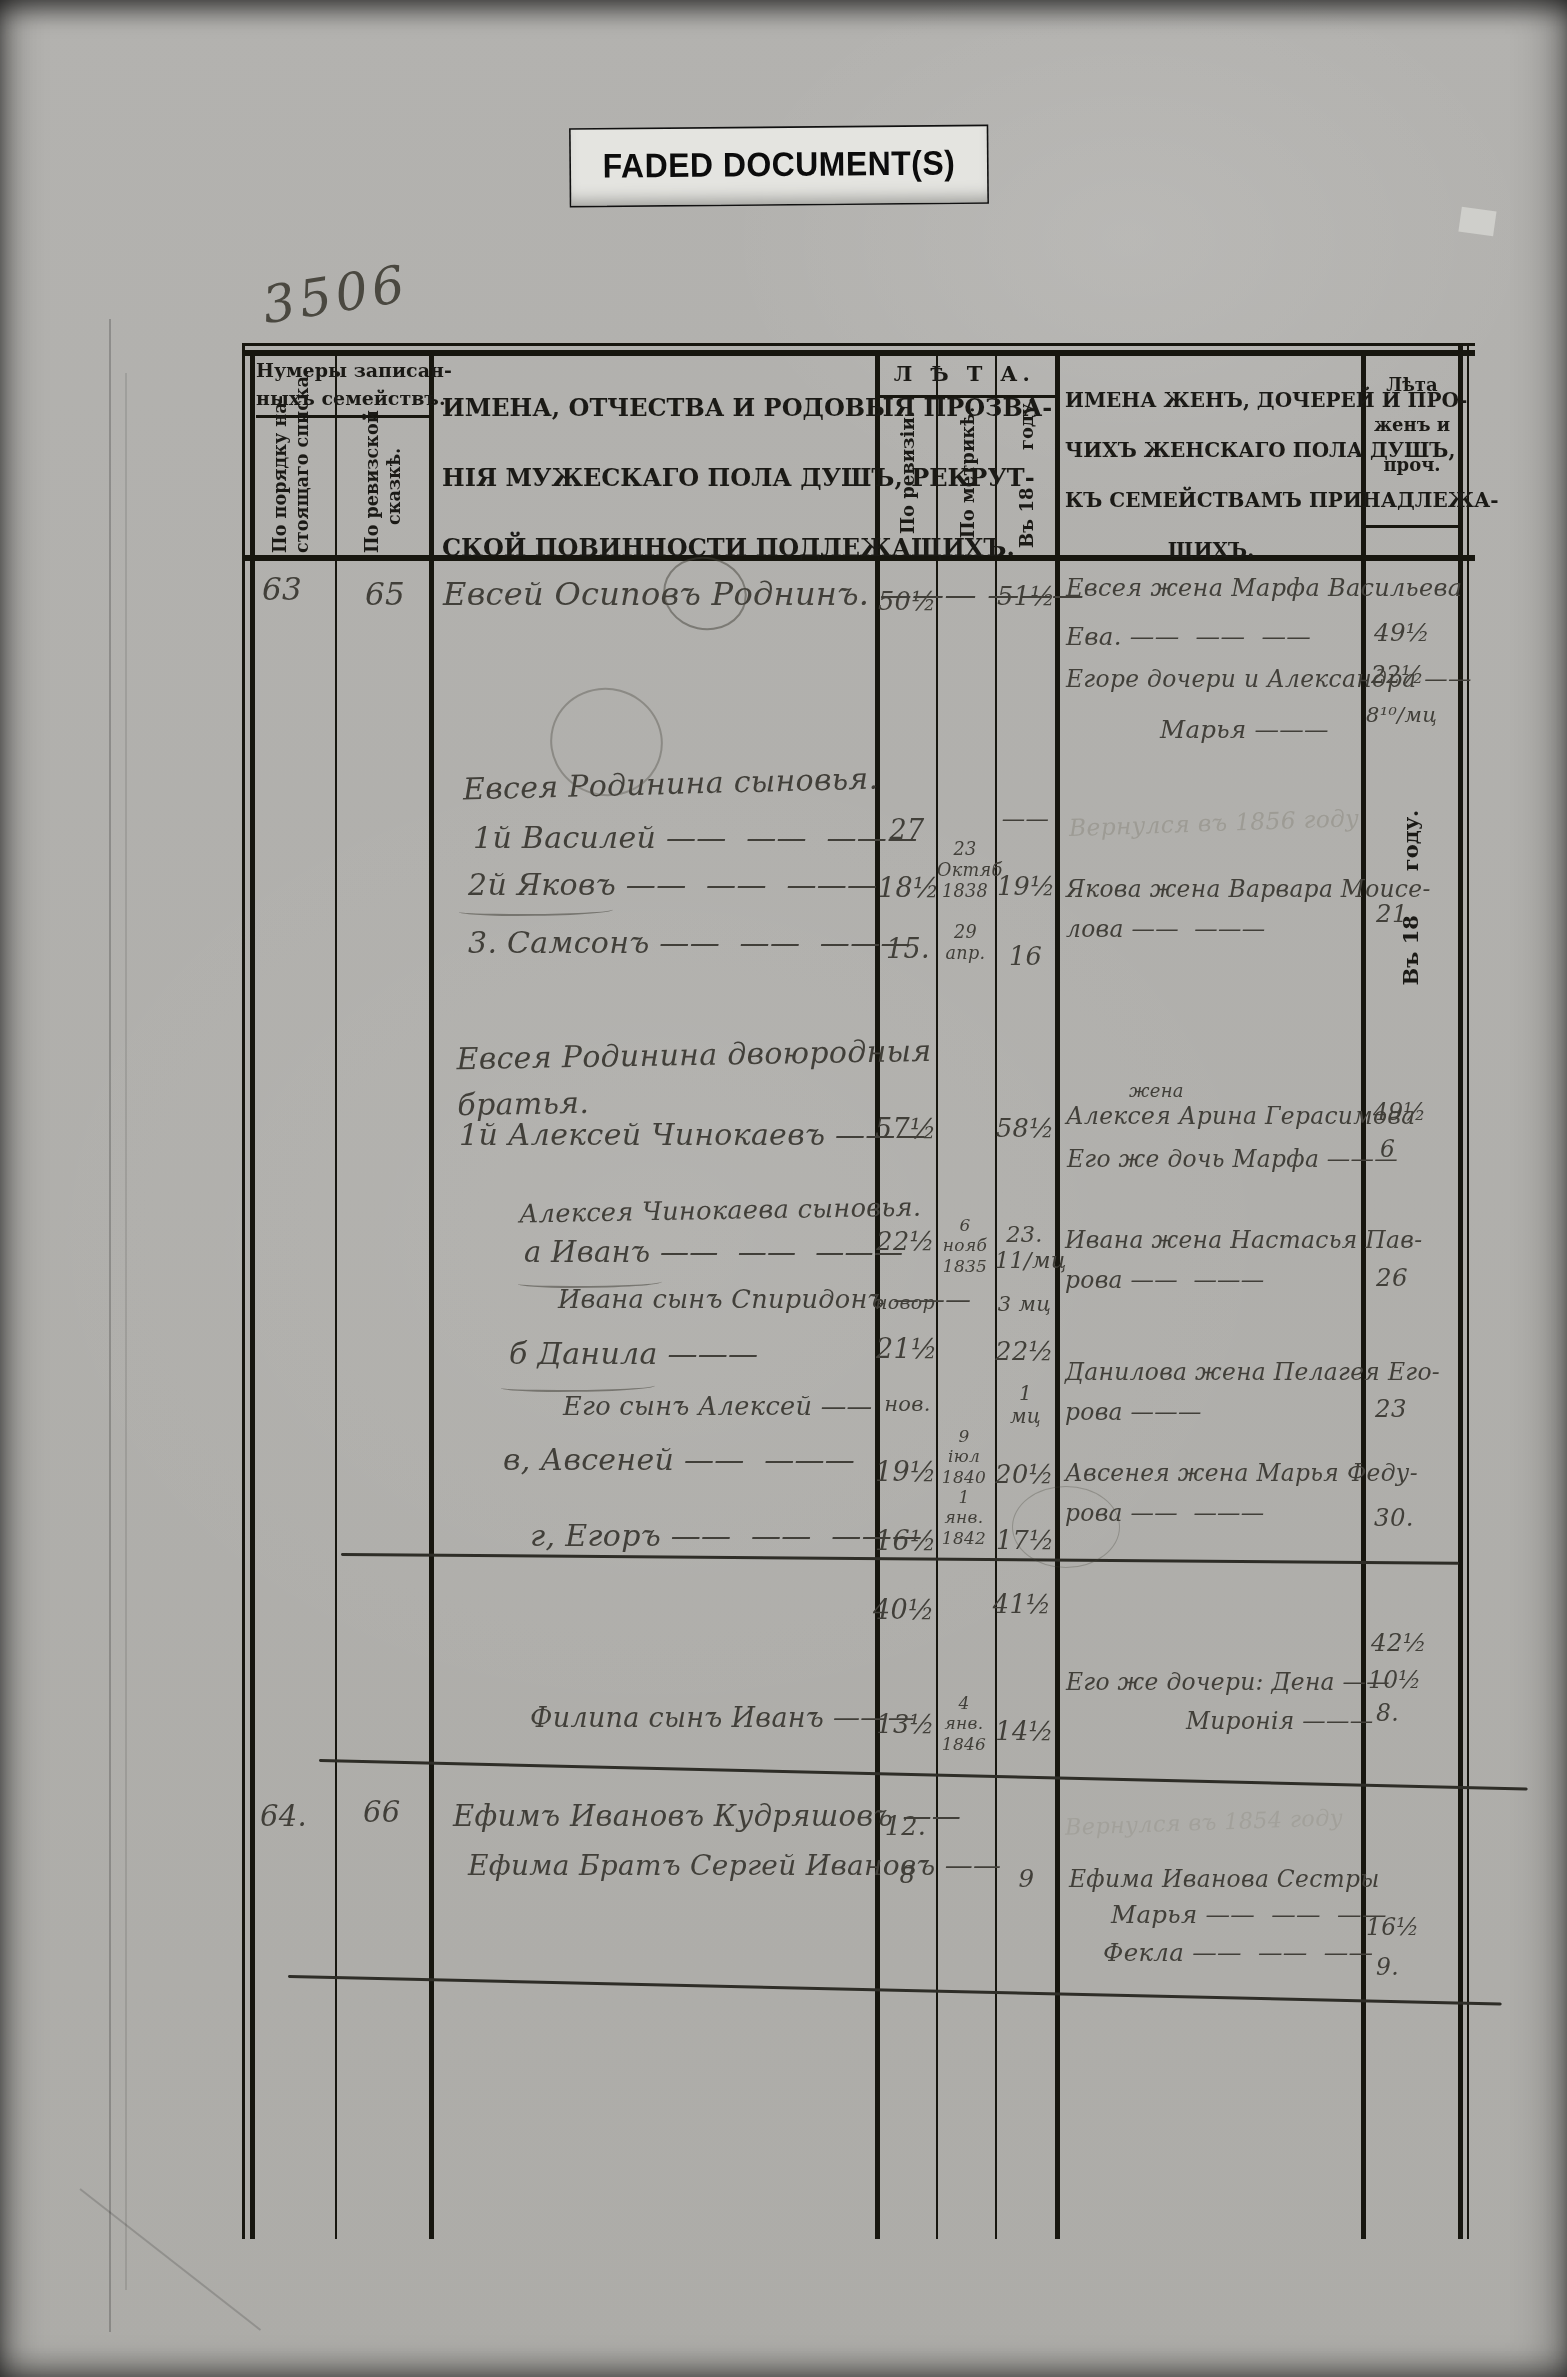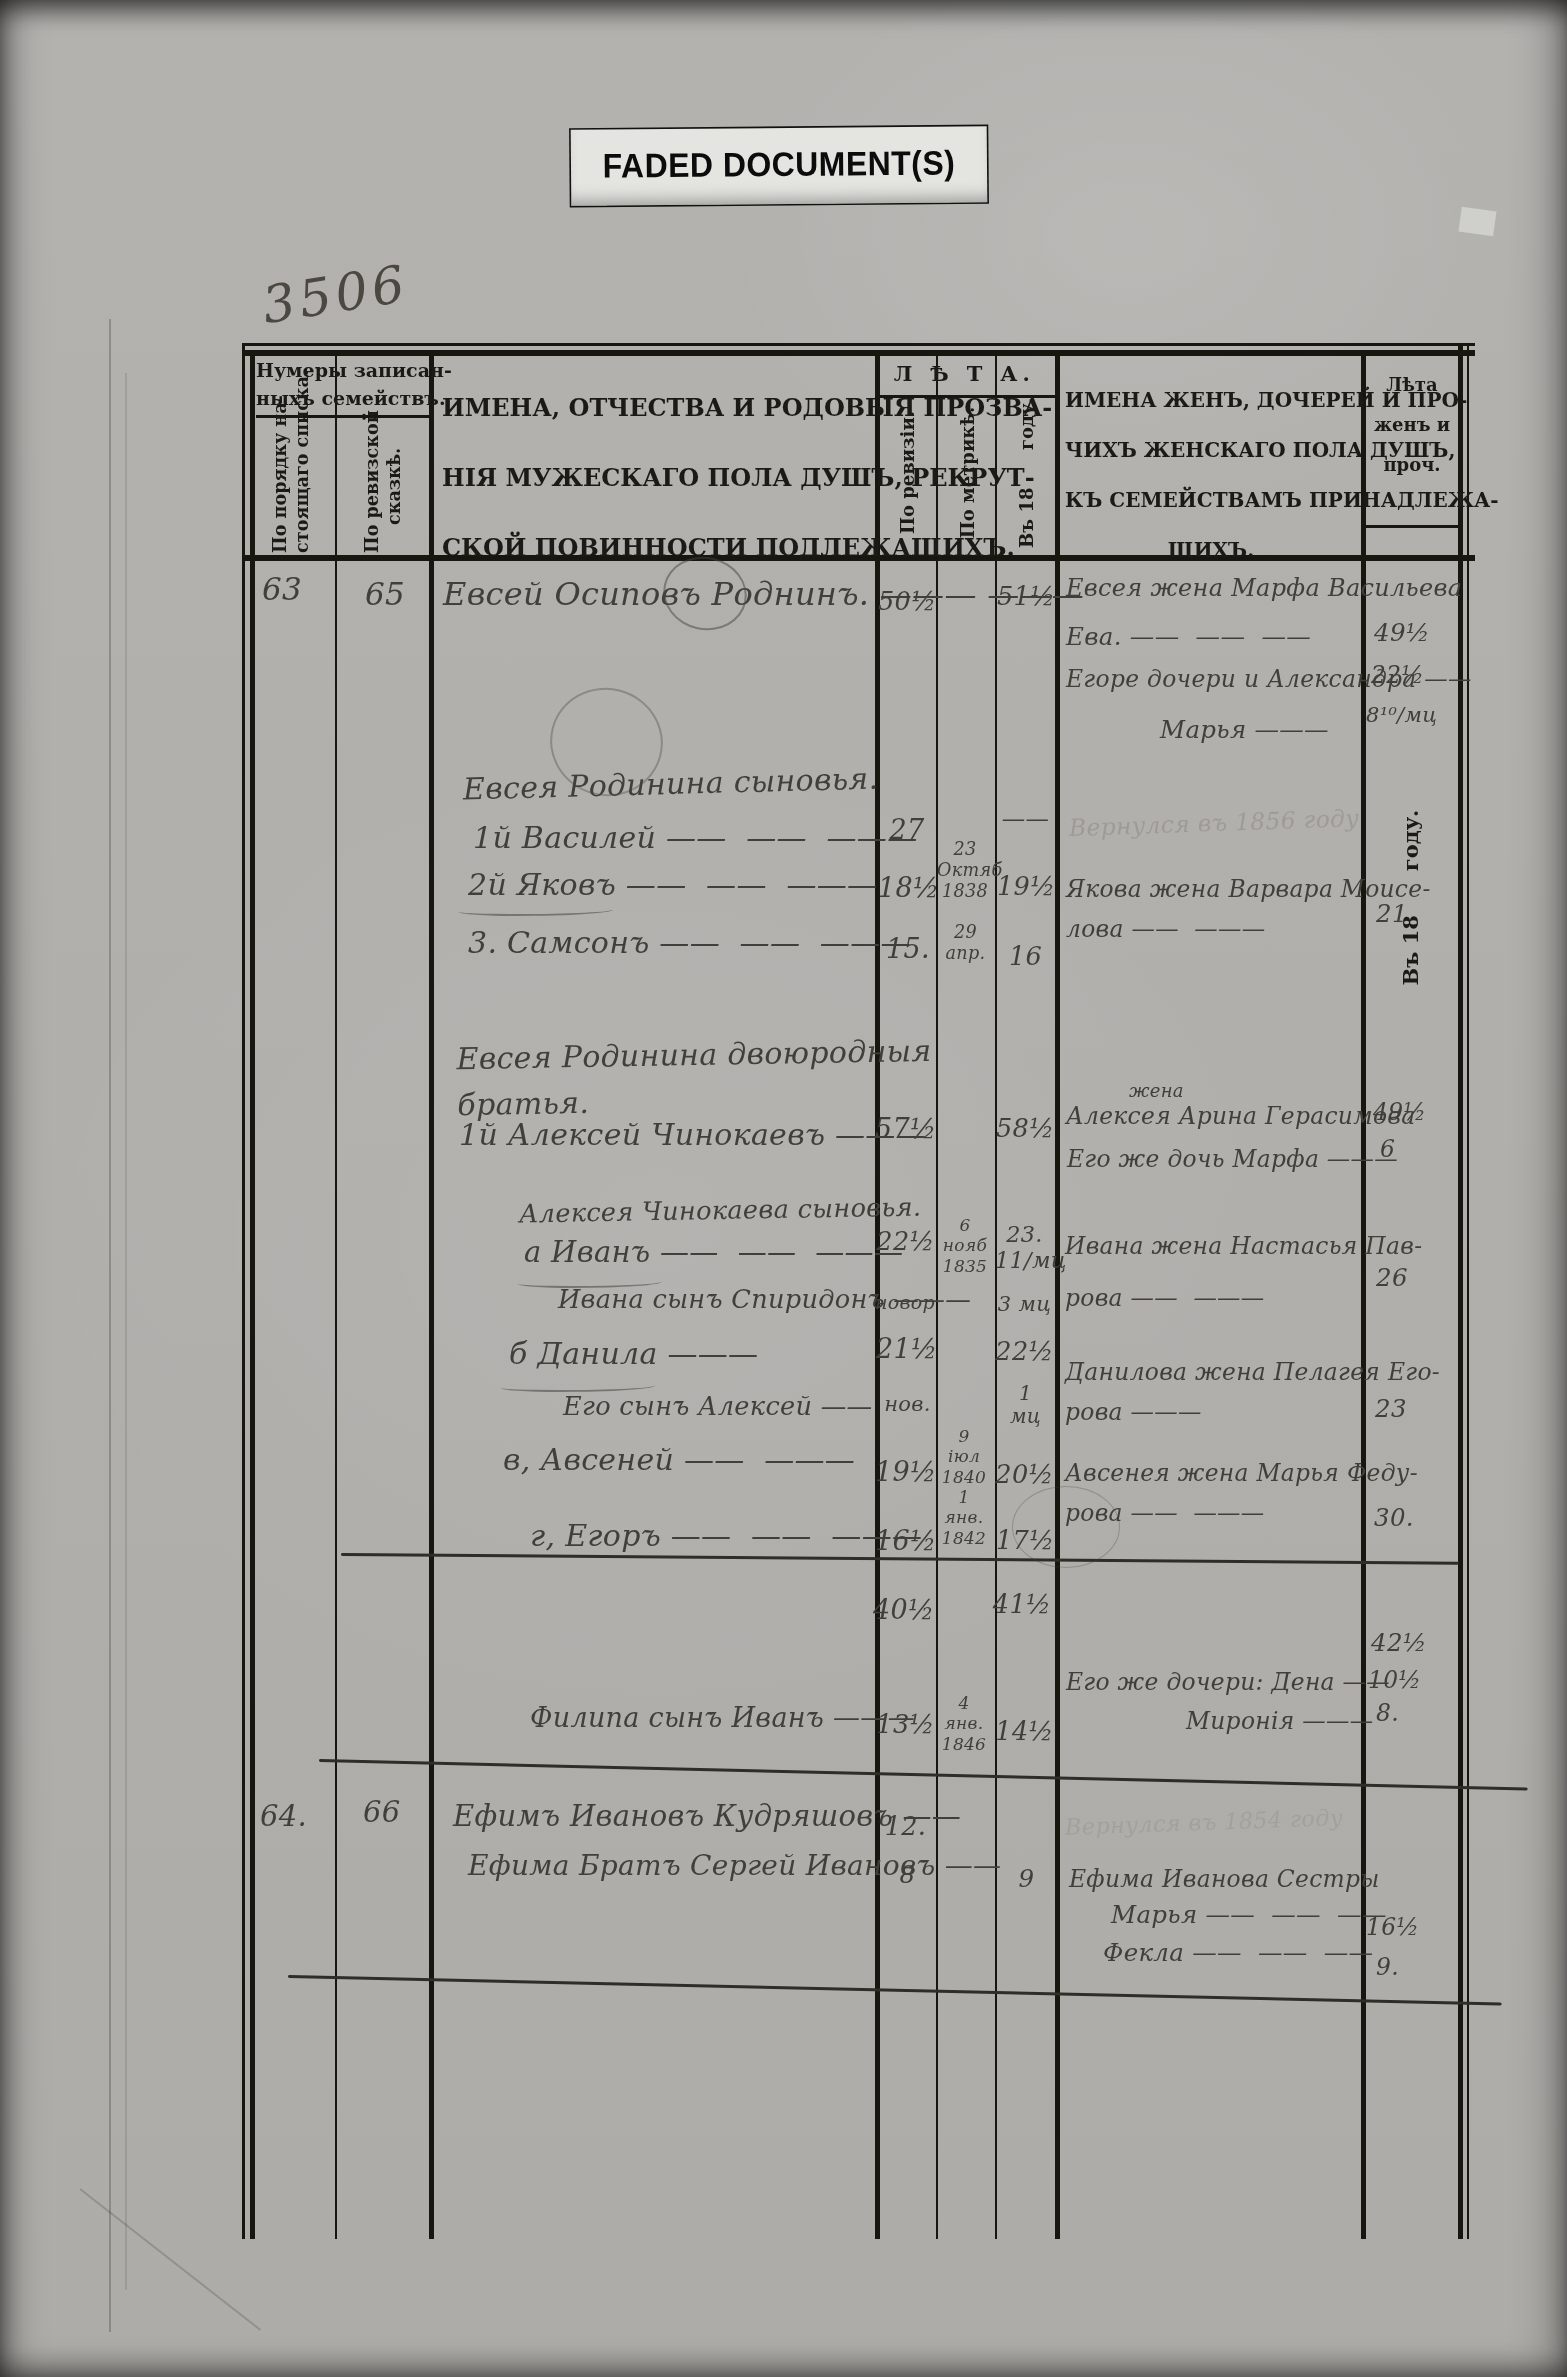--- a/index.html
+++ b/index.html
@@ -162,21 +162,21 @@
   <div class="abs hw" style="left:519px;top:1195px;font-size:25.6px;transform:rotate(-1deg)">Алексея Чинокаева сыновья.</div>
 
   <div class="abs hw" style="left:524px;top:1235px;font-size:29px">а Иванъ ——  ——  ———</div>
   <div class="abs flour" style="left:518px;top:1277px;width:144px"></div>
   <div class="abs hw ctr" style="left:876px;top:1226px;width:59px;font-size:25.6px">22½</div>
   <div class="abs hw ctr" style="left:936px;top:1215px;width:58px;font-size:17px;line-height:1.2">6
 нояб
 1835</div>
   <div class="abs hw ctr" style="left:995px;top:1222px;width:59px;font-size:22.4px;line-height:1.15">23.
 11/мц</div>
-  <div class="abs hw" style="left:1065px;top:1220px;font-size:23.4px;line-height:52px">Ивана жена Настасья Пав-
+  <div class="abs hw" style="left:1065px;top:1220px;font-size:23.4px;line-height:40px">Ивана жена Настасья Пав-
 рова ——  ———</div>
   <div class="abs hw" style="left:1376px;top:1263px;font-size:24.5px">26</div>
 
   <div class="abs hw" style="left:558px;top:1284px;font-size:25.6px">Ивана сынъ Спиридонъ ———</div>
   <div class="abs hw ctr" style="left:873px;top:1291px;width:64px;font-size:19px">новор</div>
   <div class="abs hw ctr" style="left:995px;top:1292px;width:59px;font-size:21px">3 мц</div>
 
   <div class="abs hw" style="left:509px;top:1336px;font-size:30px">б Данила ———</div>
   <div class="abs flour" style="left:501px;top:1381px;width:154px"></div>
   <div class="abs hw ctr" style="left:876px;top:1333px;width:59px;font-size:27px">21½</div>

